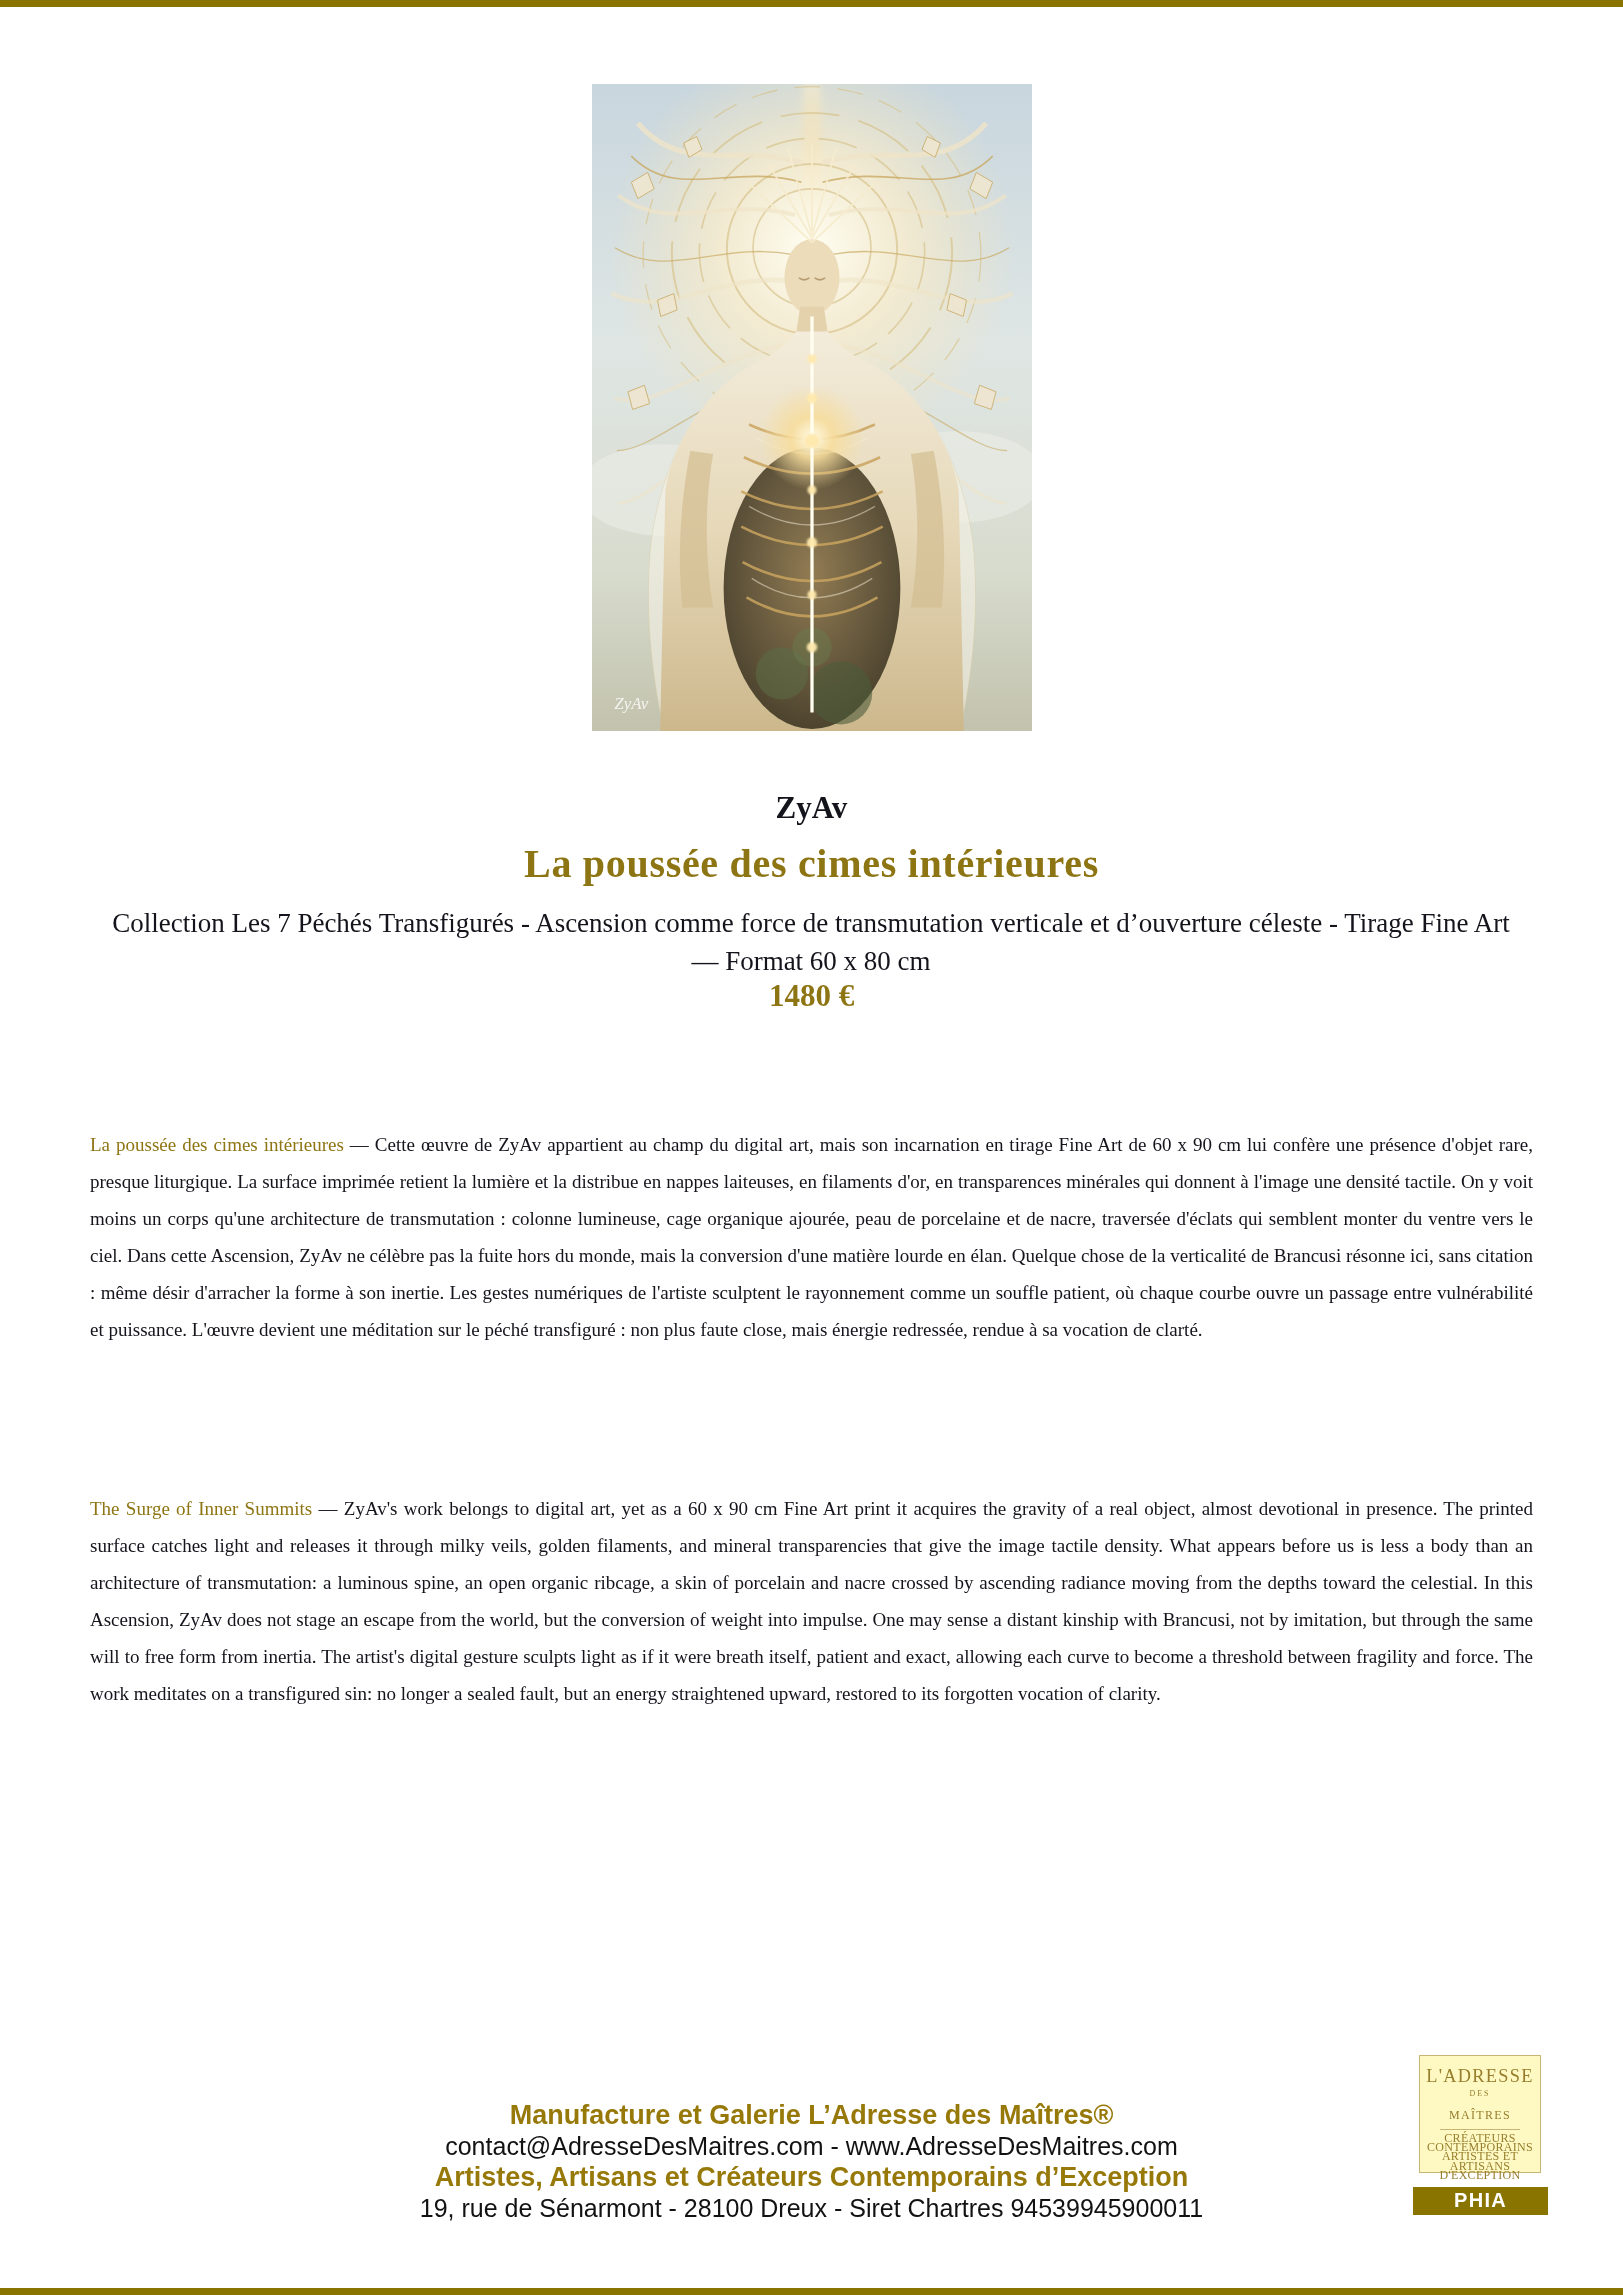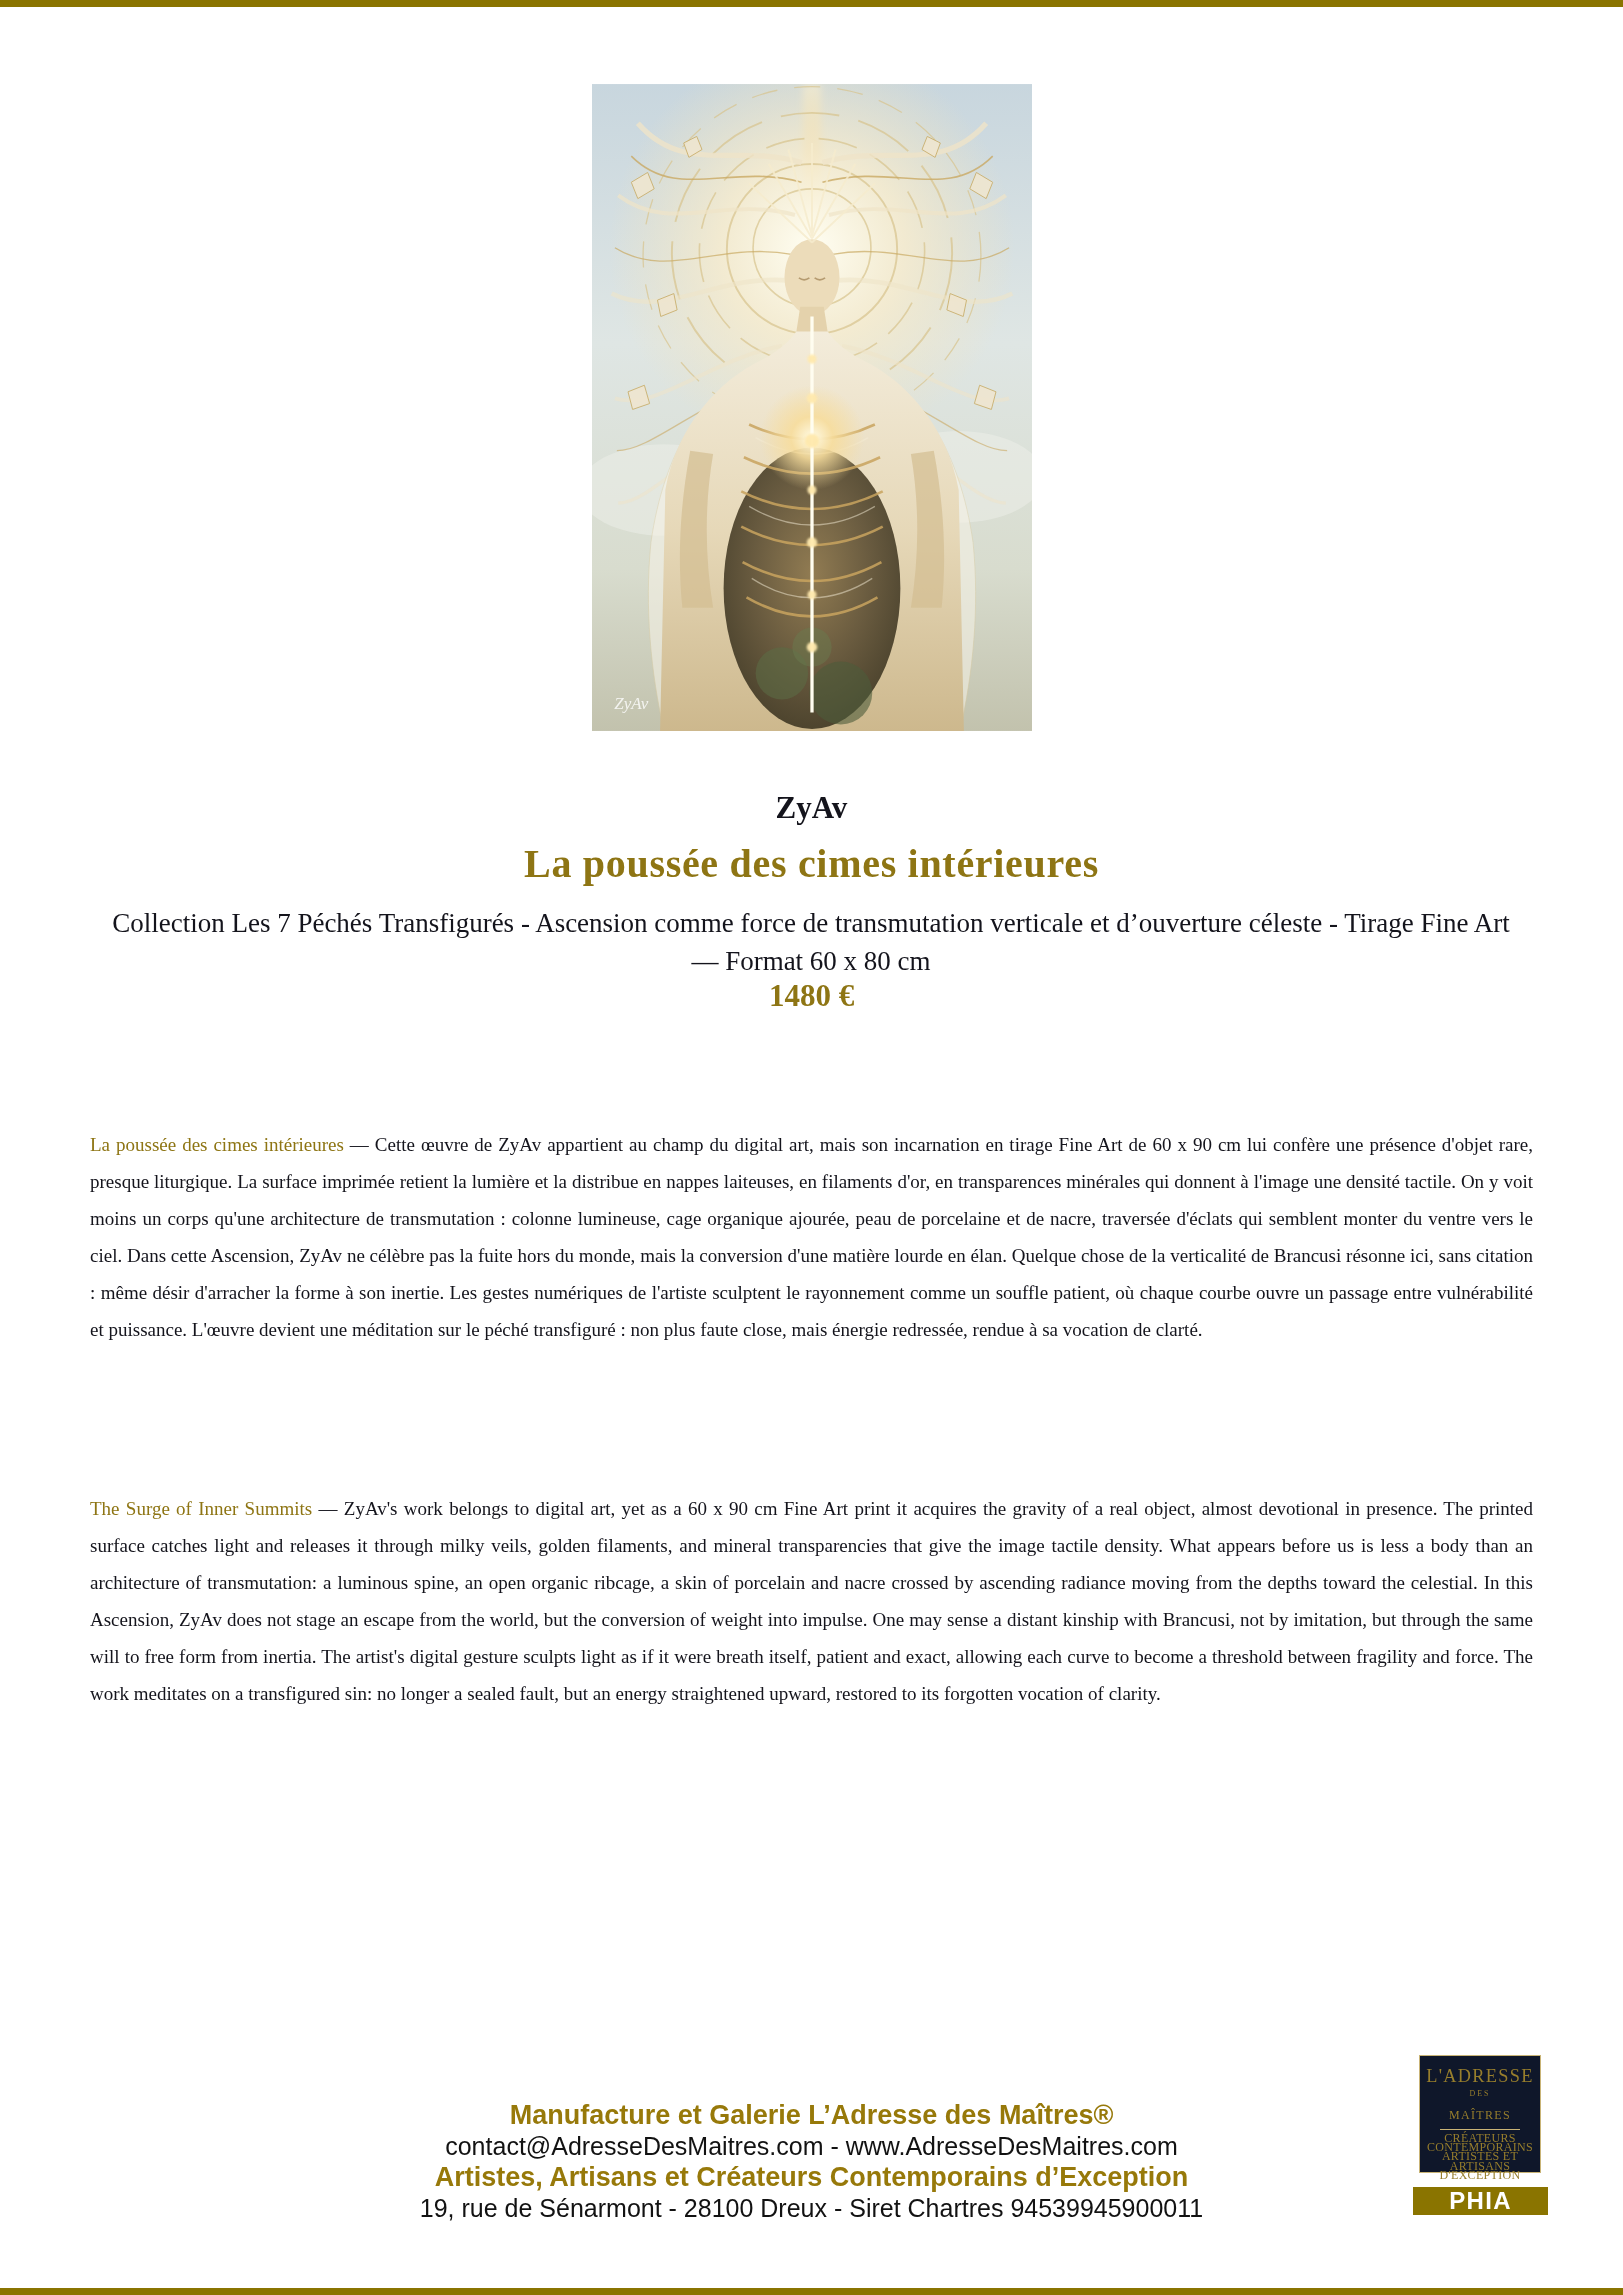--- a/index.html
+++ b/index.html
@@ -26,31 +26,31 @@
   .para-fr{top:1107px;}
   .para-en{top:1471px;}
   .para .lead{color:#8e7514;}
 
   .footer{position:absolute;left:0;top:2091px;width:1623px;text-align:center;
     font-family:"Liberation Sans", sans-serif;margin-top:9px;}
   .footer .f-gold{font-size:27px;font-weight:bold;color:#97790a;line-height:31px;}
   .footer .f-dark{font-size:25px;color:#121212;line-height:31px;}
 
   .logo-box{position:absolute;left:1419px;top:2055px;width:122px;height:118px;
-    box-sizing:border-box;background:#0f172a;border:1.3px solid #c9b476;
+    box-sizing:border-box;background:#fef9c3;border:1.3px solid #c9b476;
     text-align:center;color:#977e2c;font-family:"Liberation Serif", serif;}
   .logo-name1{font-size:18.3px;letter-spacing:1.3px;margin-top:9.8px;}
   .logo-name2{font-size:7.9px;letter-spacing:2px;margin-top:2px;}
   .logo-name3{font-size:12px;letter-spacing:1.3px;margin-top:10px;}
   .logo-rule{width:80px;height:0.7px;background:#c9b476;margin:5.9px auto 4.6px auto;}
   .logo-tag{font-size:12px;letter-spacing:0.3px;line-height:9.2px;}
 
   .phia{position:absolute;left:1413px;top:2187px;width:135px;height:27.5px;
     background:#8a7400;color:#ffffff;font-family:"Liberation Sans", sans-serif;
-    font-weight:bold;font-size:24px;line-height:27.5px;text-align:center;letter-spacing:1.3px;}
+    font-weight:bold;font-size:20px;line-height:27.5px;text-align:center;letter-spacing:1.3px;}
 </style>
 </head>
 <body>
 
 <div class="bar top"></div>
 
 <div class="artwork">
   <svg viewBox="0 0 672 988" xmlns="http://www.w3.org/2000/svg">
     <defs>
       <linearGradient id="sky" x1="0" y1="0" x2="0" y2="1">

